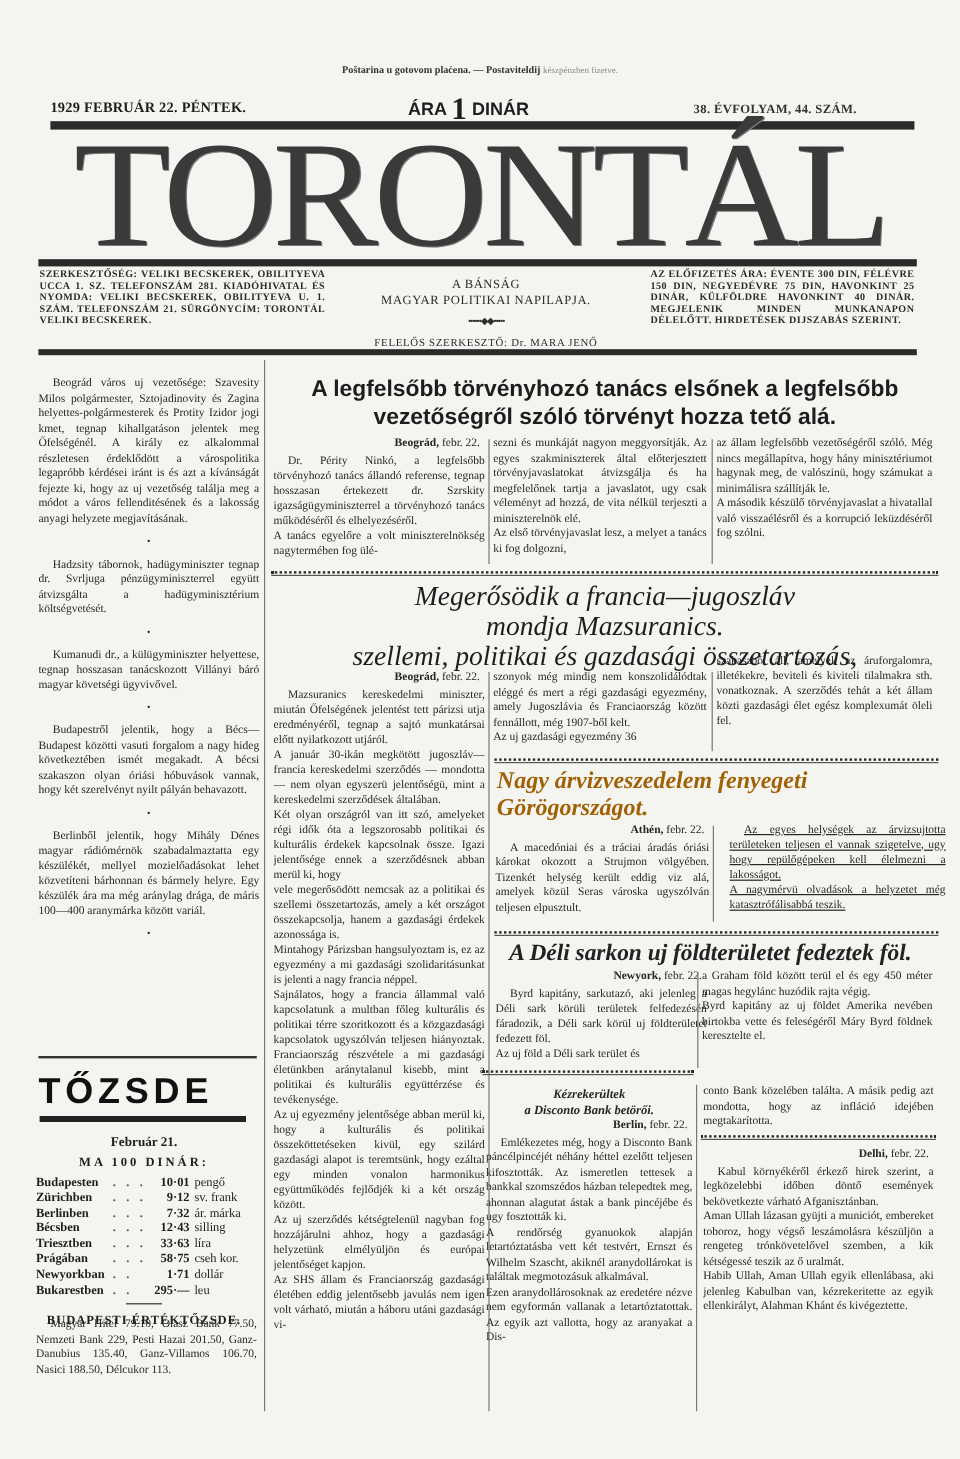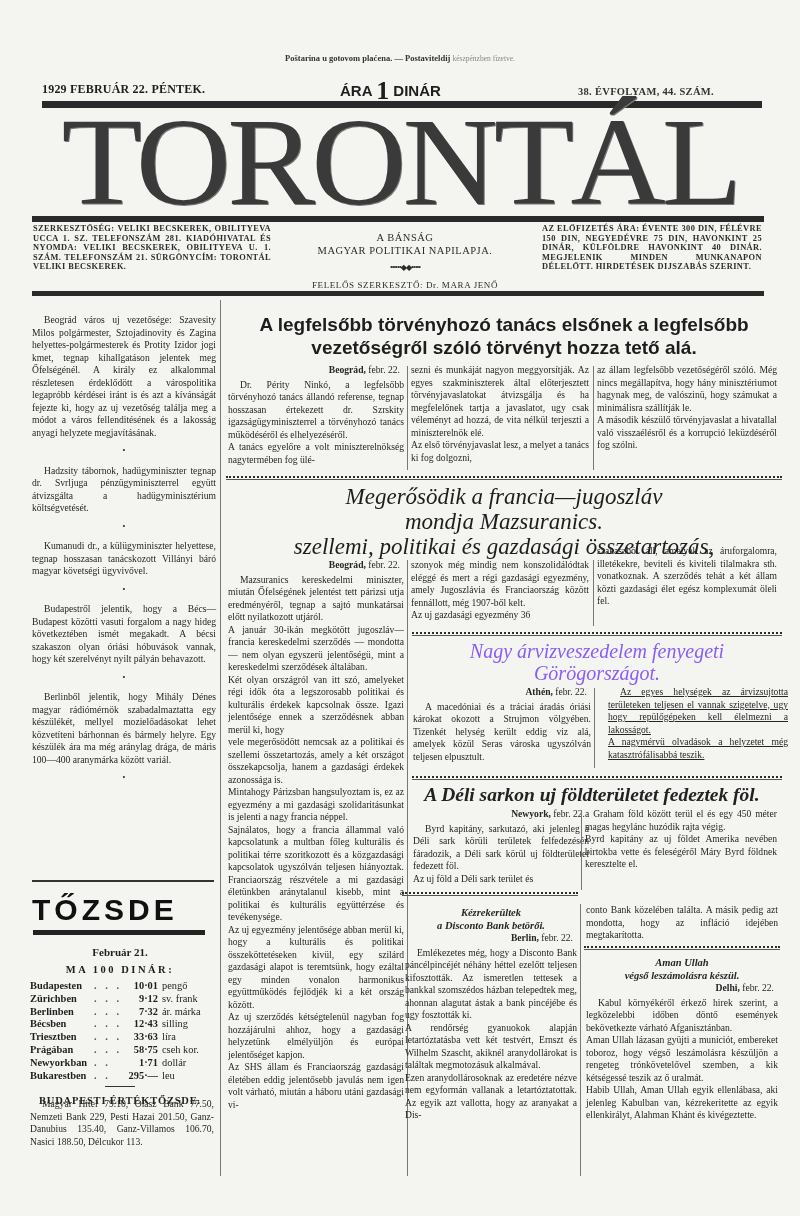--- a/index.html
+++ b/index.html
@@ -24,21 +24,21 @@
   .col { font-size: 9.6px; line-height: 12.5px; text-align: justify; hyphens: manual; color: #262626; }
   .col p { text-indent: 12px; }
   .col b { font-weight: bold; }
   .star { text-align: center; font-size: 8px; margin: 6px 0 7px; }
   .vline { width: 1px; background: #777; }
   .hl1 { top: 313px; left: 226px; width: 556px; text-align: center; font-family: "Liberation Sans", sans-serif; font-weight: bold; font-size: 19px; line-height: 23px; color: #1d1d1d; }
   .dateline-art { text-align: right; font-size: 9.6px; margin-bottom: 2px; padding-right: 4px; }
   .dateline-art b { font-weight: bold; }
   .dots-rule { height: 4px; border-top: 2px dotted #2a2a2a; border-bottom: 1px solid #555; }
   .hl2 { top: 484px; left: 226px; width: 556px; text-align: center; font-family: "Liberation Serif", serif; font-style: italic; font-weight: normal; font-size: 23px; line-height: 25px; color: #1d1d1d; }
-  .hl3 { top: 640px; left: 414px; width: 366px; text-align: center; font-family: "Liberation Serif", serif; font-style: italic; font-weight: normal; font-size: 20px; line-height: 22px; color: #8b5cf6; }
+  .hl3 { top: 640px; left: 414px; width: 366px; text-align: left; font-family: "Liberation Serif", serif; font-style: italic; font-weight: bold; font-size: 20px; line-height: 22px; color: #a16207; }
   .hl4 { top: 784px; left: 402px; width: 380px; text-align: center; font-family: "Liberation Serif", serif; font-style: italic; font-weight: bold; font-size: 19.5px; line-height: 22px; color: #222; white-space: nowrap; }
   .hl5 { text-align: center; font-family: "Liberation Serif", serif; font-style: italic; font-weight: bold; font-size: 10.5px; line-height: 13px; }
   .tozsde-title { top: 893px; left: 32px; width: 176px; text-align: left; font-family: "Liberation Sans", sans-serif; font-weight: bold; font-size: 30px; letter-spacing: 4px; color: #111; line-height: 34px; }
   .tozsde-rule { top: 930px; left: 33px; width: 172px; height: 5px; background: #222; }
   .tozsde-date { top: 946px; left: 30px; width: 180px; text-align: center; font-size: 11px; font-weight: bold; }
   .tozsde-sub { top: 964px; left: 30px; width: 180px; text-align: center; font-size: 10.5px; font-weight: bold; letter-spacing: 2.5px; }
   .rates { top: 980px; left: 30px; width: 186px; font-size: 10.4px; line-height: 12.8px; font-weight: bold; }
   .rates .row { display: flex; }
   .rates .city { width: 64px; white-space: nowrap; overflow: hidden; }
   .rates .dots { width: 32px; color: #555; letter-spacing: 3px; overflow: hidden; white-space: nowrap; }
@@ -249,23 +249,19 @@
 Ezen aranydollárosoknak az eredetére nézve nem egyformán vallanak a letartóztatottak. Az egyik azt vallotta, hogy az aranyakat a Dis-</p>
   </div>
   <div class="abs vline" style="top:904px;left:580px;height:272px;"></div>
   <div class="abs col" style="top:904px;left:586px;width:192px;">
     <p style="white-space:pre-line;text-indent:0;">conto Bank közelében találta. A másik pedig azt mondotta, hogy az infláció idejében megtakarította.</p>
   </div>
 
   <div class="abs dots-rule" style="top:946px;left:584px;width:196px;"></div>
 
   <div class="abs col" style="top:956px;left:586px;width:192px;">
-    <div class="hl5">
-      <div>Aman Ullah</div>
-      <div>végső leszámolásra készül.</div>
-    </div>
     <div class="dateline-art"><b>Delhi,</b> <span>febr. 22.</span></div>
     <p style="white-space:pre-line;">Kabul környékéről érkező hirek szerint, a legközelebbi időben döntő események bekövetkezte várható Afganisztánban.
 Aman Ullah lázasan gyüjti a municiót, embereket toboroz, hogy végső leszámolásra készüljön a rengeteg trónkövetelővel szemben, a kik kétségessé teszik az ő uralmát.
 Habib Ullah, Aman Ullah egyik ellenlábasa, aki jelenleg Kabulban van, kézrekeritette az egyik ellenkirályt, Alahman Khánt és kivégeztette.</p>
   </div>
 
 </div>
 
 </body></html>

